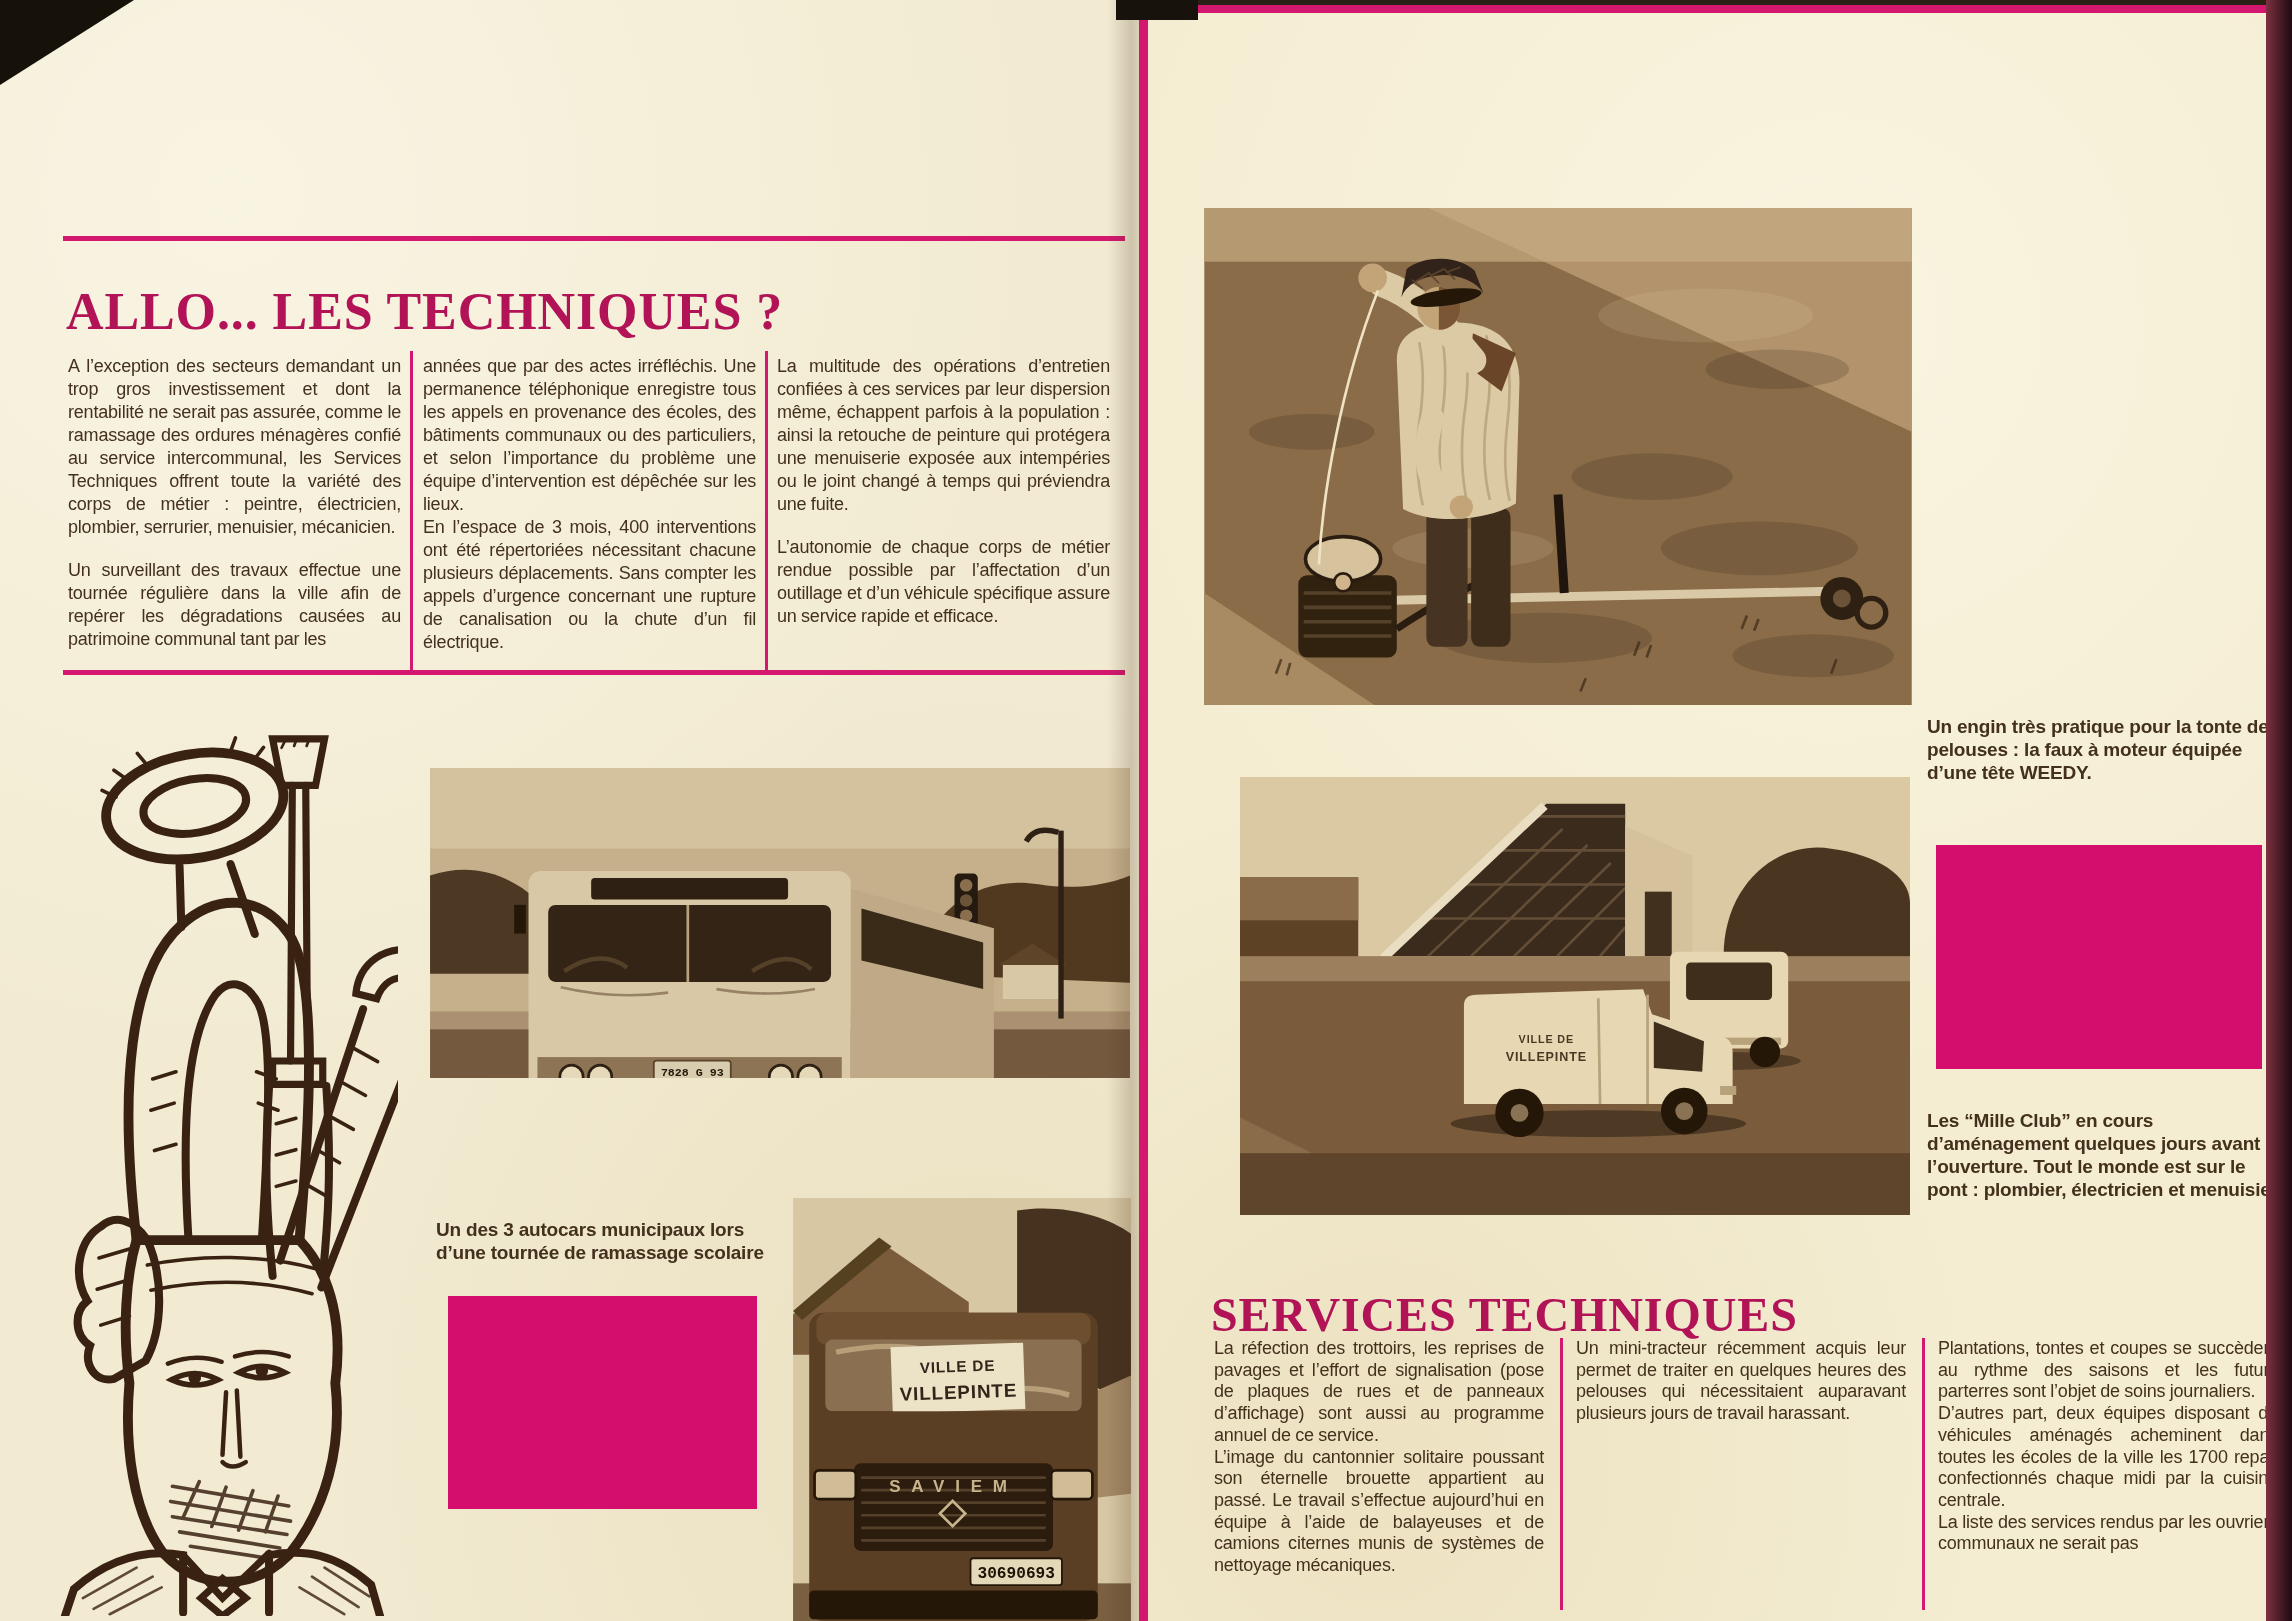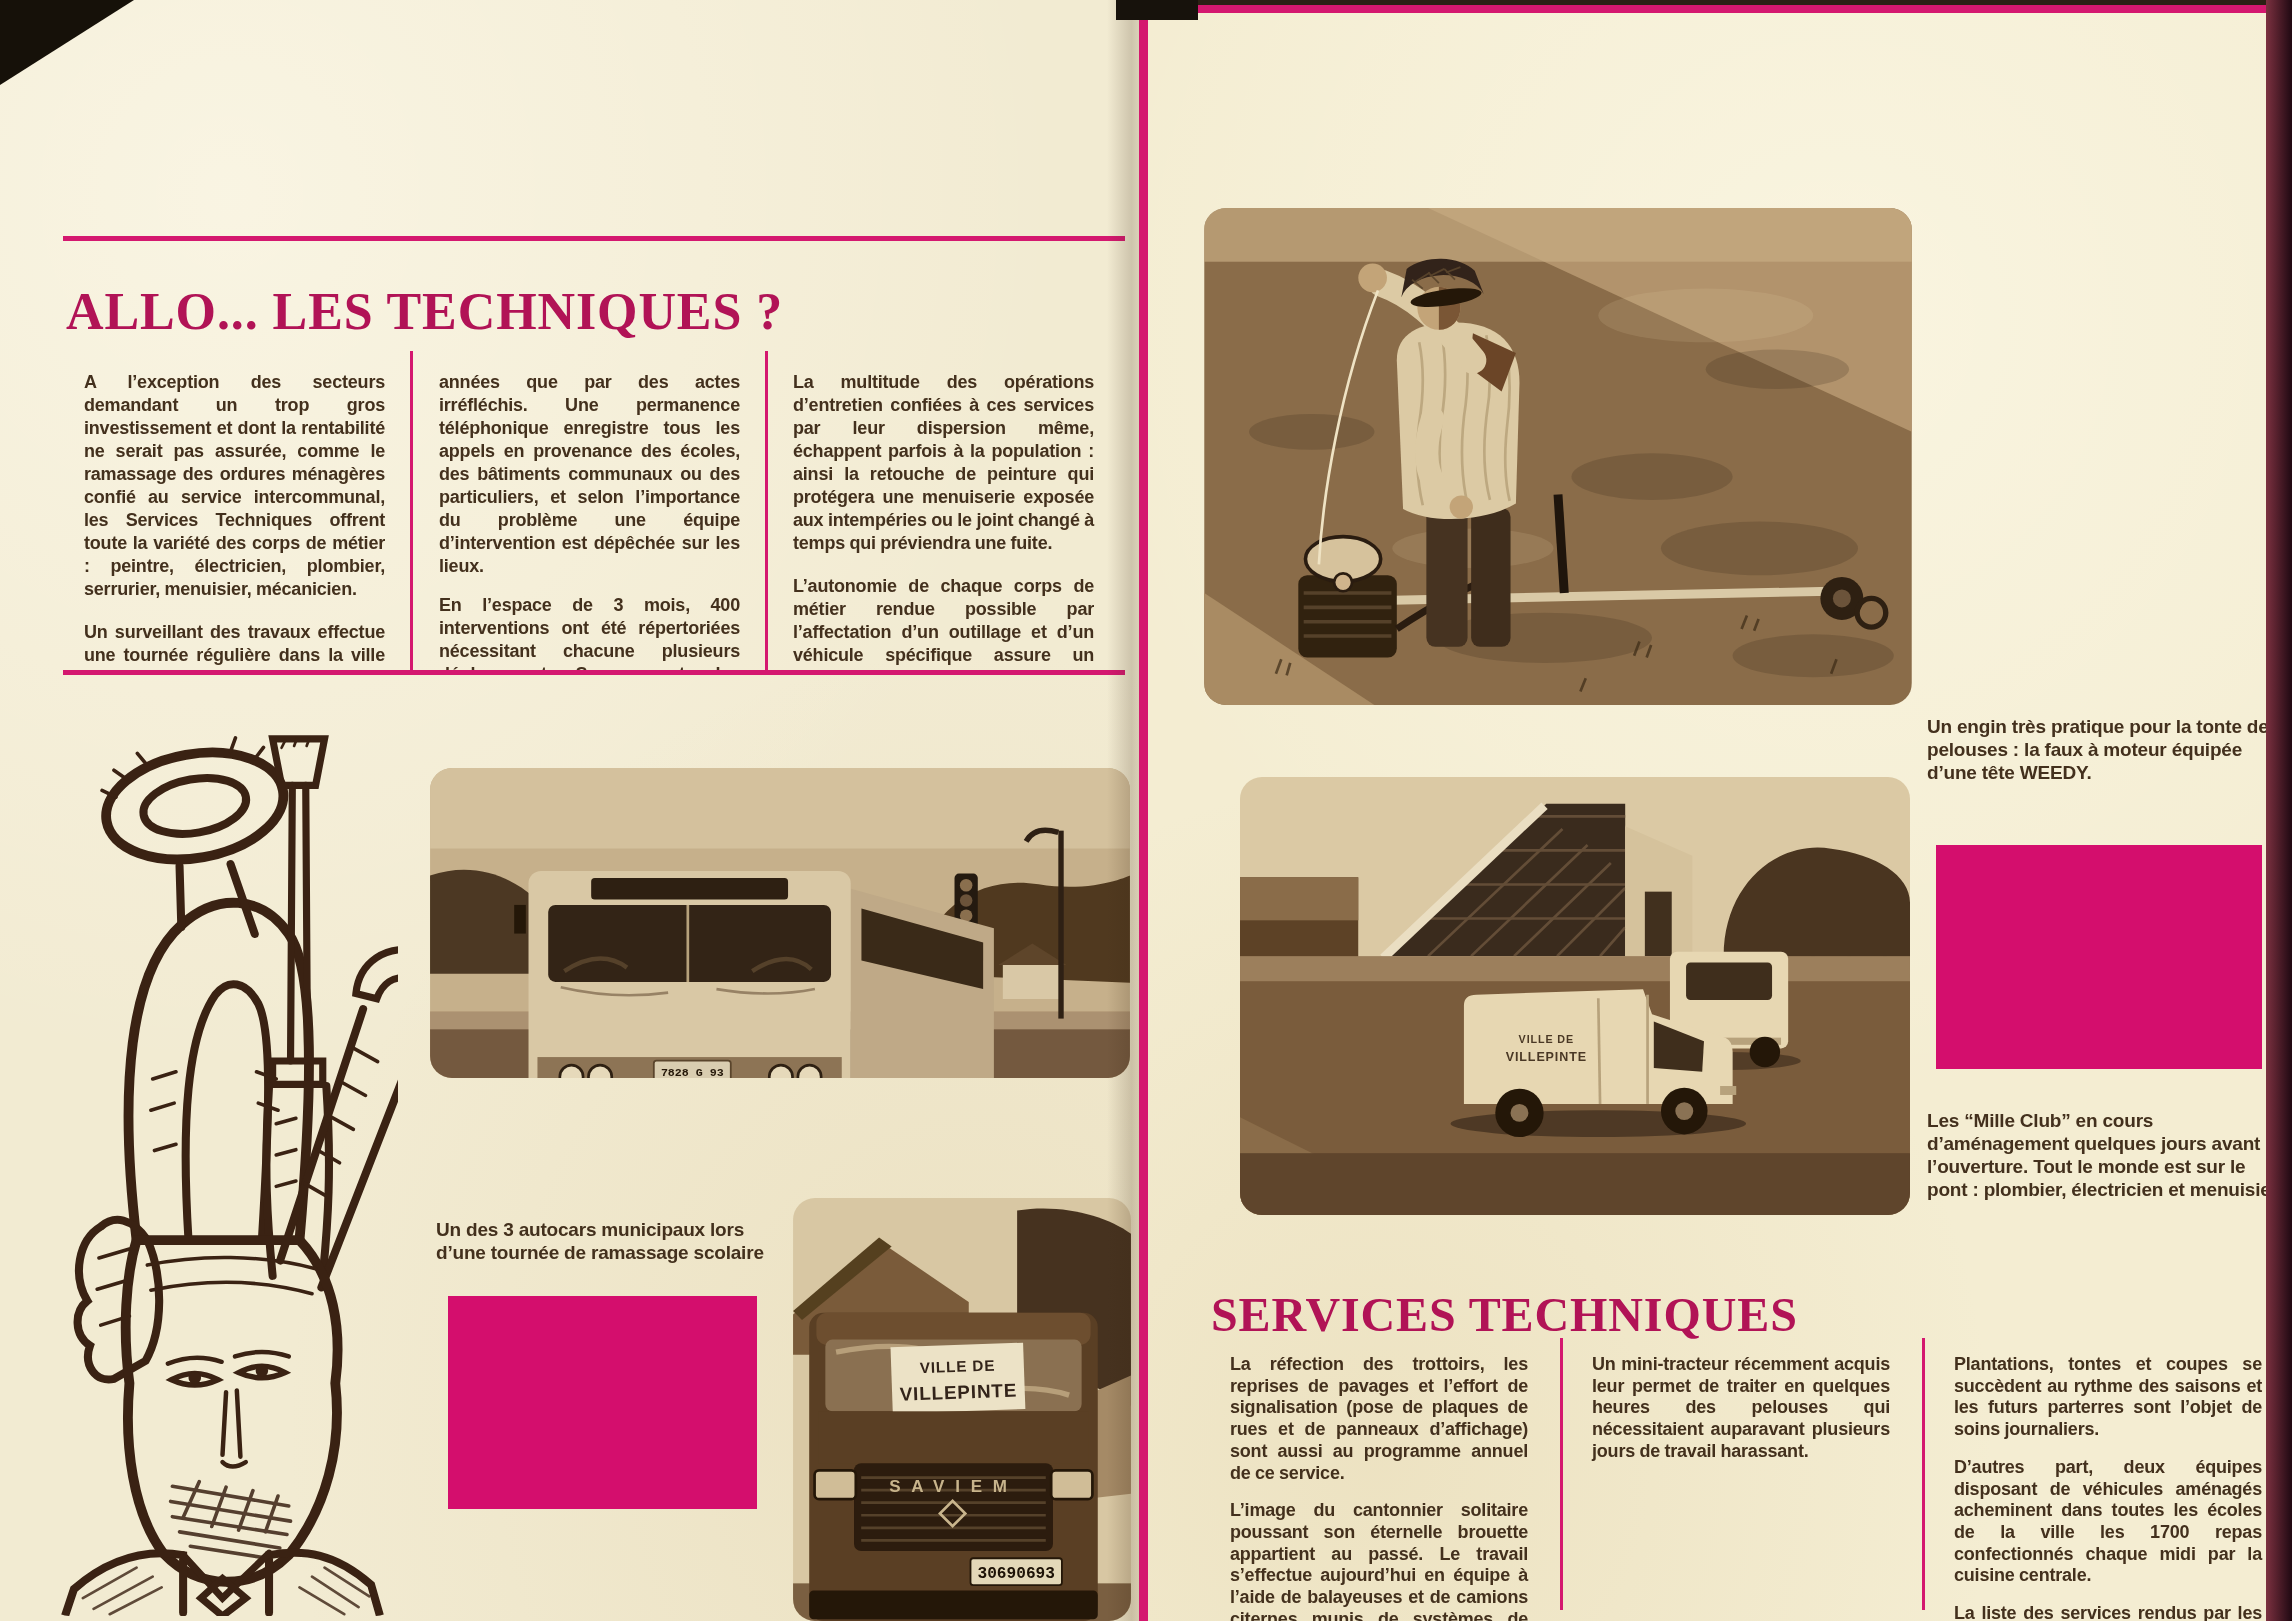--- a/index.html
+++ b/index.html
@@ -13,29 +13,29 @@
       #f2ebd2;}
   .page.right{left:1148px;width:1145px;
     background:
       radial-gradient(110% 80% at 60% 20%, rgba(255,252,238,.5), rgba(255,252,238,0) 60%),
       radial-gradient(90% 70% at 20% 90%, rgba(215,194,145,.25), rgba(215,194,145,0) 60%),
       #f4edd2;}
   .rule-h{position:absolute;background:#d4186f;}
   .rule-v{position:absolute;background:#d4186f;}
   .headline{position:absolute;font-family:"Liberation Serif",serif;font-weight:bold;
             color:#b11356;letter-spacing:0.9px;white-space:nowrap;}
-  .cols p{margin:16px;font-size:18px;line-height:23px;font-weight:bold;
+  .cols p{margin:0;font-size:18px;line-height:23px;font-weight:normal;
           text-align:justify;letter-spacing:-0.2px;word-spacing:-0.4px;}
   .cols.tight p{line-height:21.7px;}
   .col{position:absolute;overflow:hidden;}
   .pgap{margin-bottom:19.7px !important;}
   .caption{position:absolute;font-size:19px;line-height:23px;font-weight:bold;
            text-align:left;letter-spacing:-0.2px;}
   .block{position:absolute;background:#d40e6d;}
-  .photo{position:absolute;overflow:hidden;border-radius:22px;}
+  .photo{position:absolute;overflow:hidden;}
   .photo svg{display:block;}
   .edge{position:absolute;}
 </style>
 </head>
 <body>
 
 <div class="spread">
 
   <section class="page left">
 

